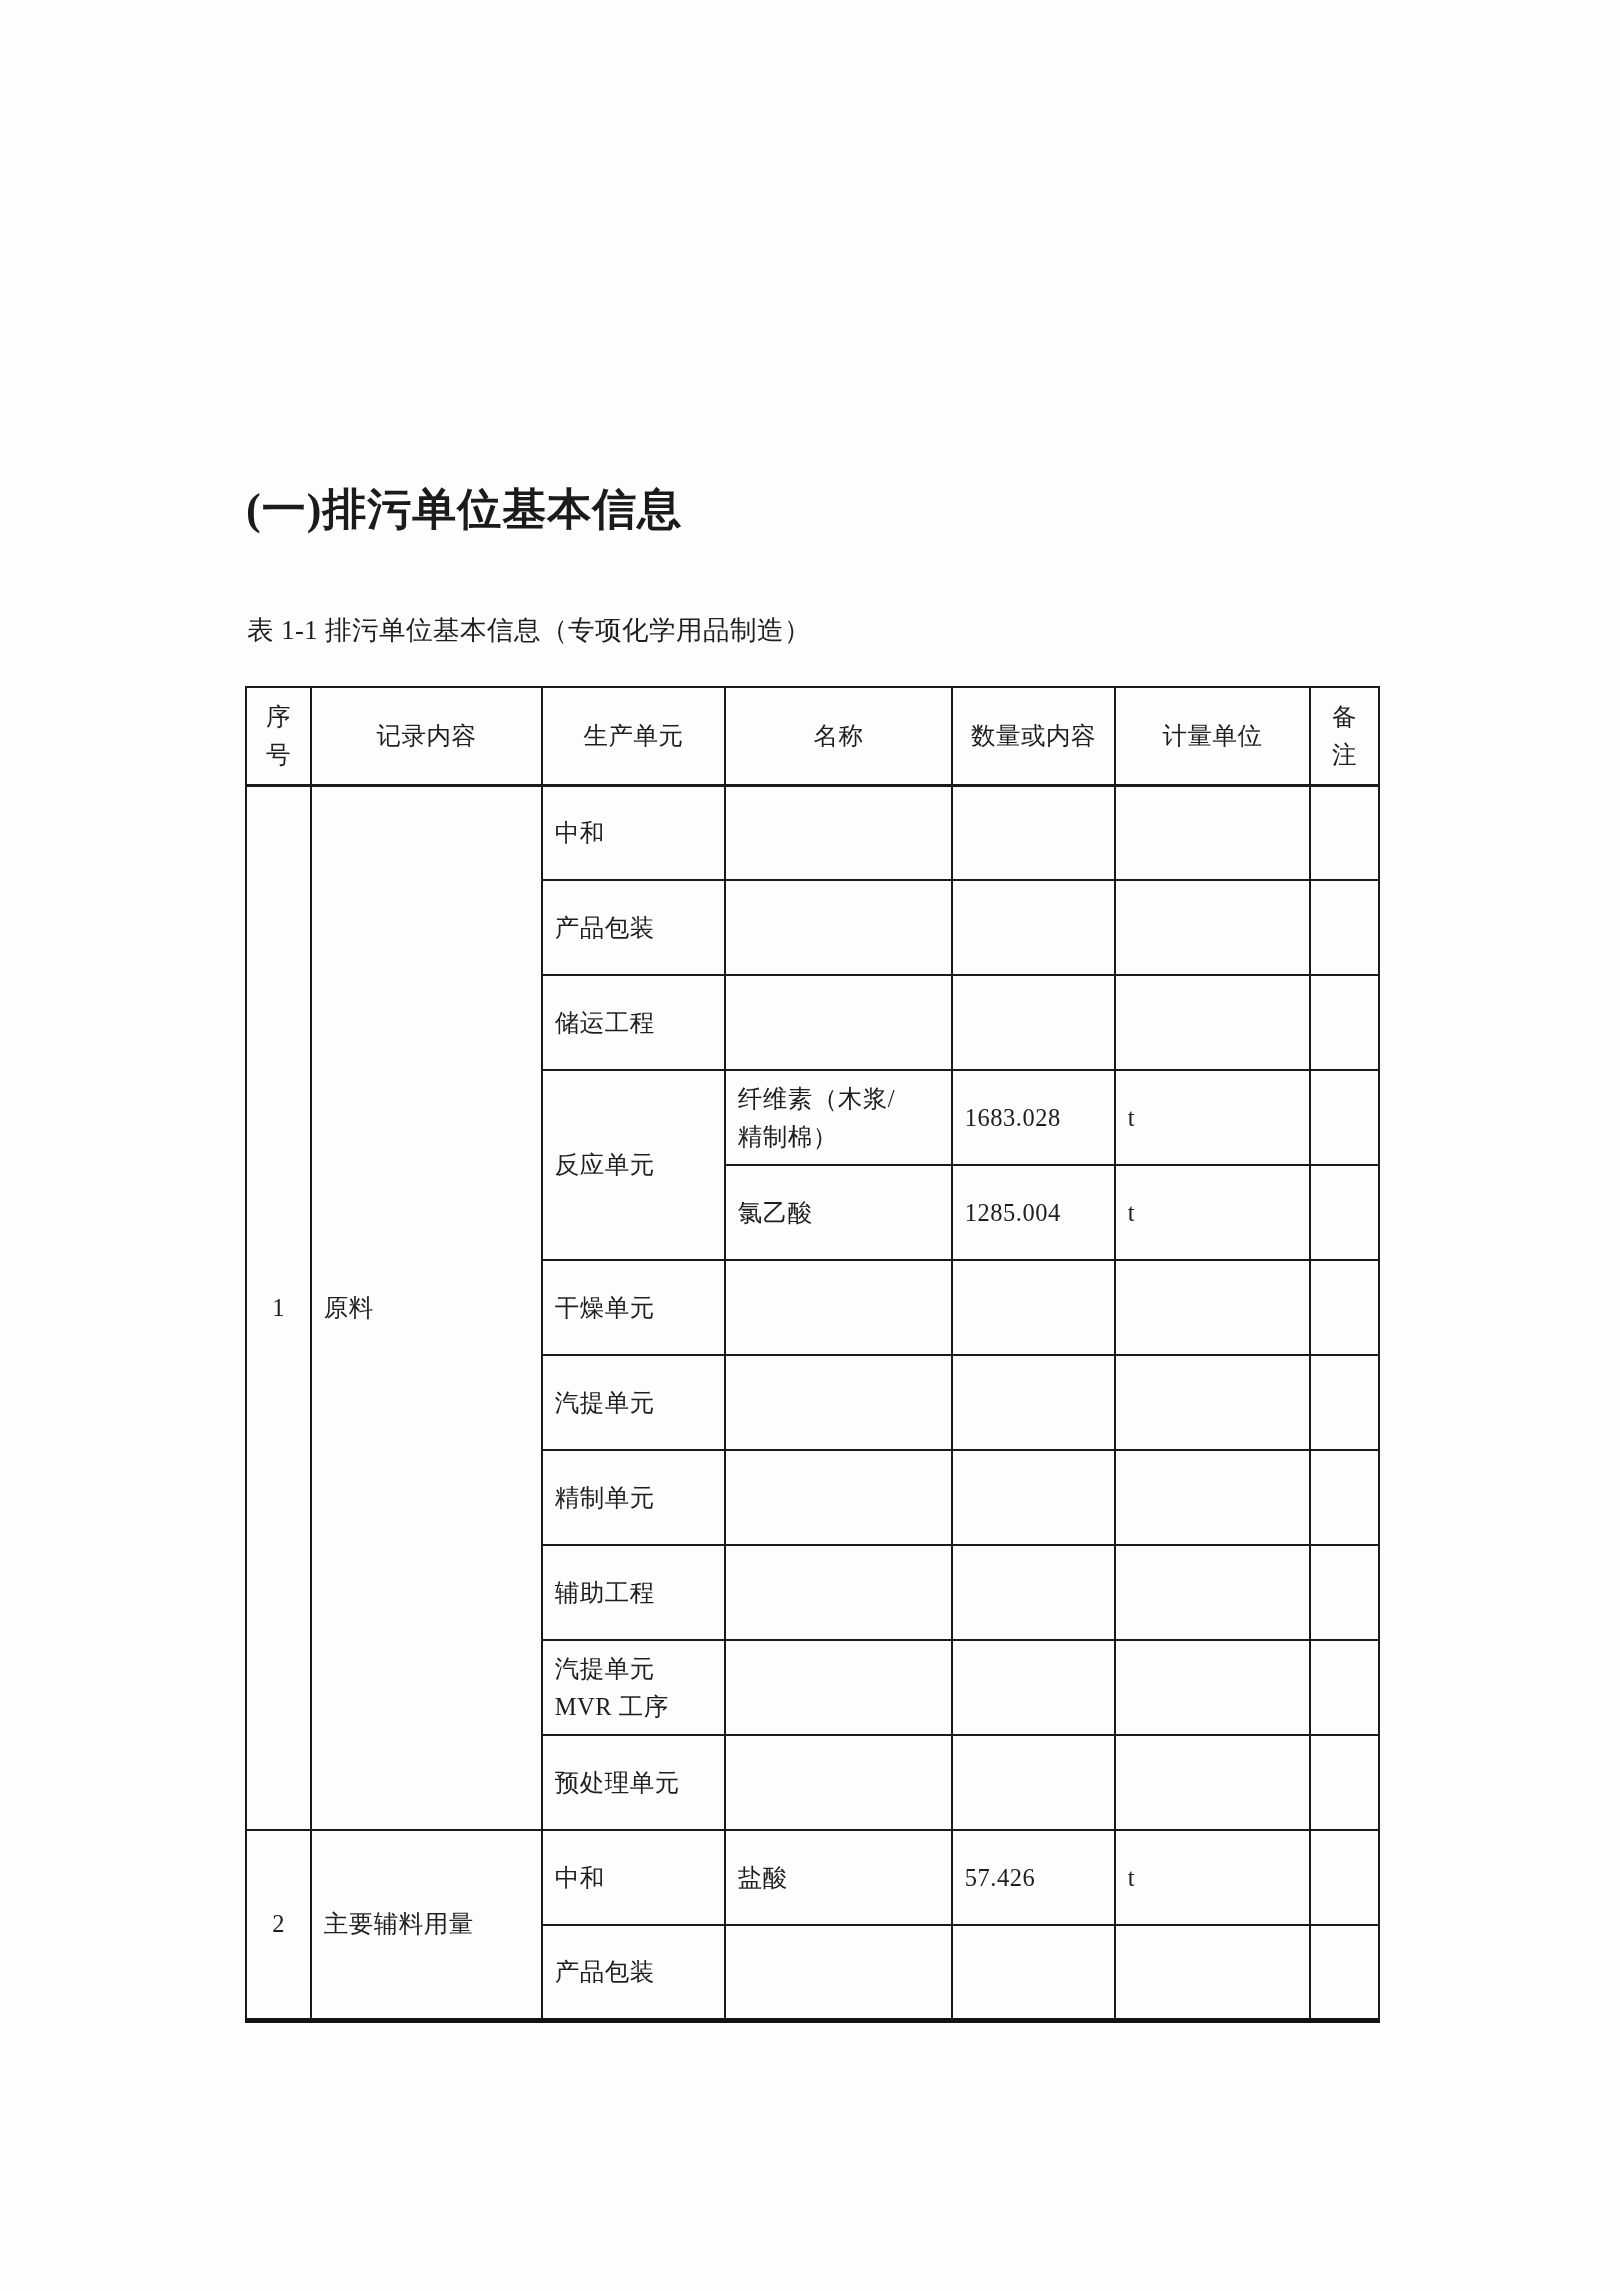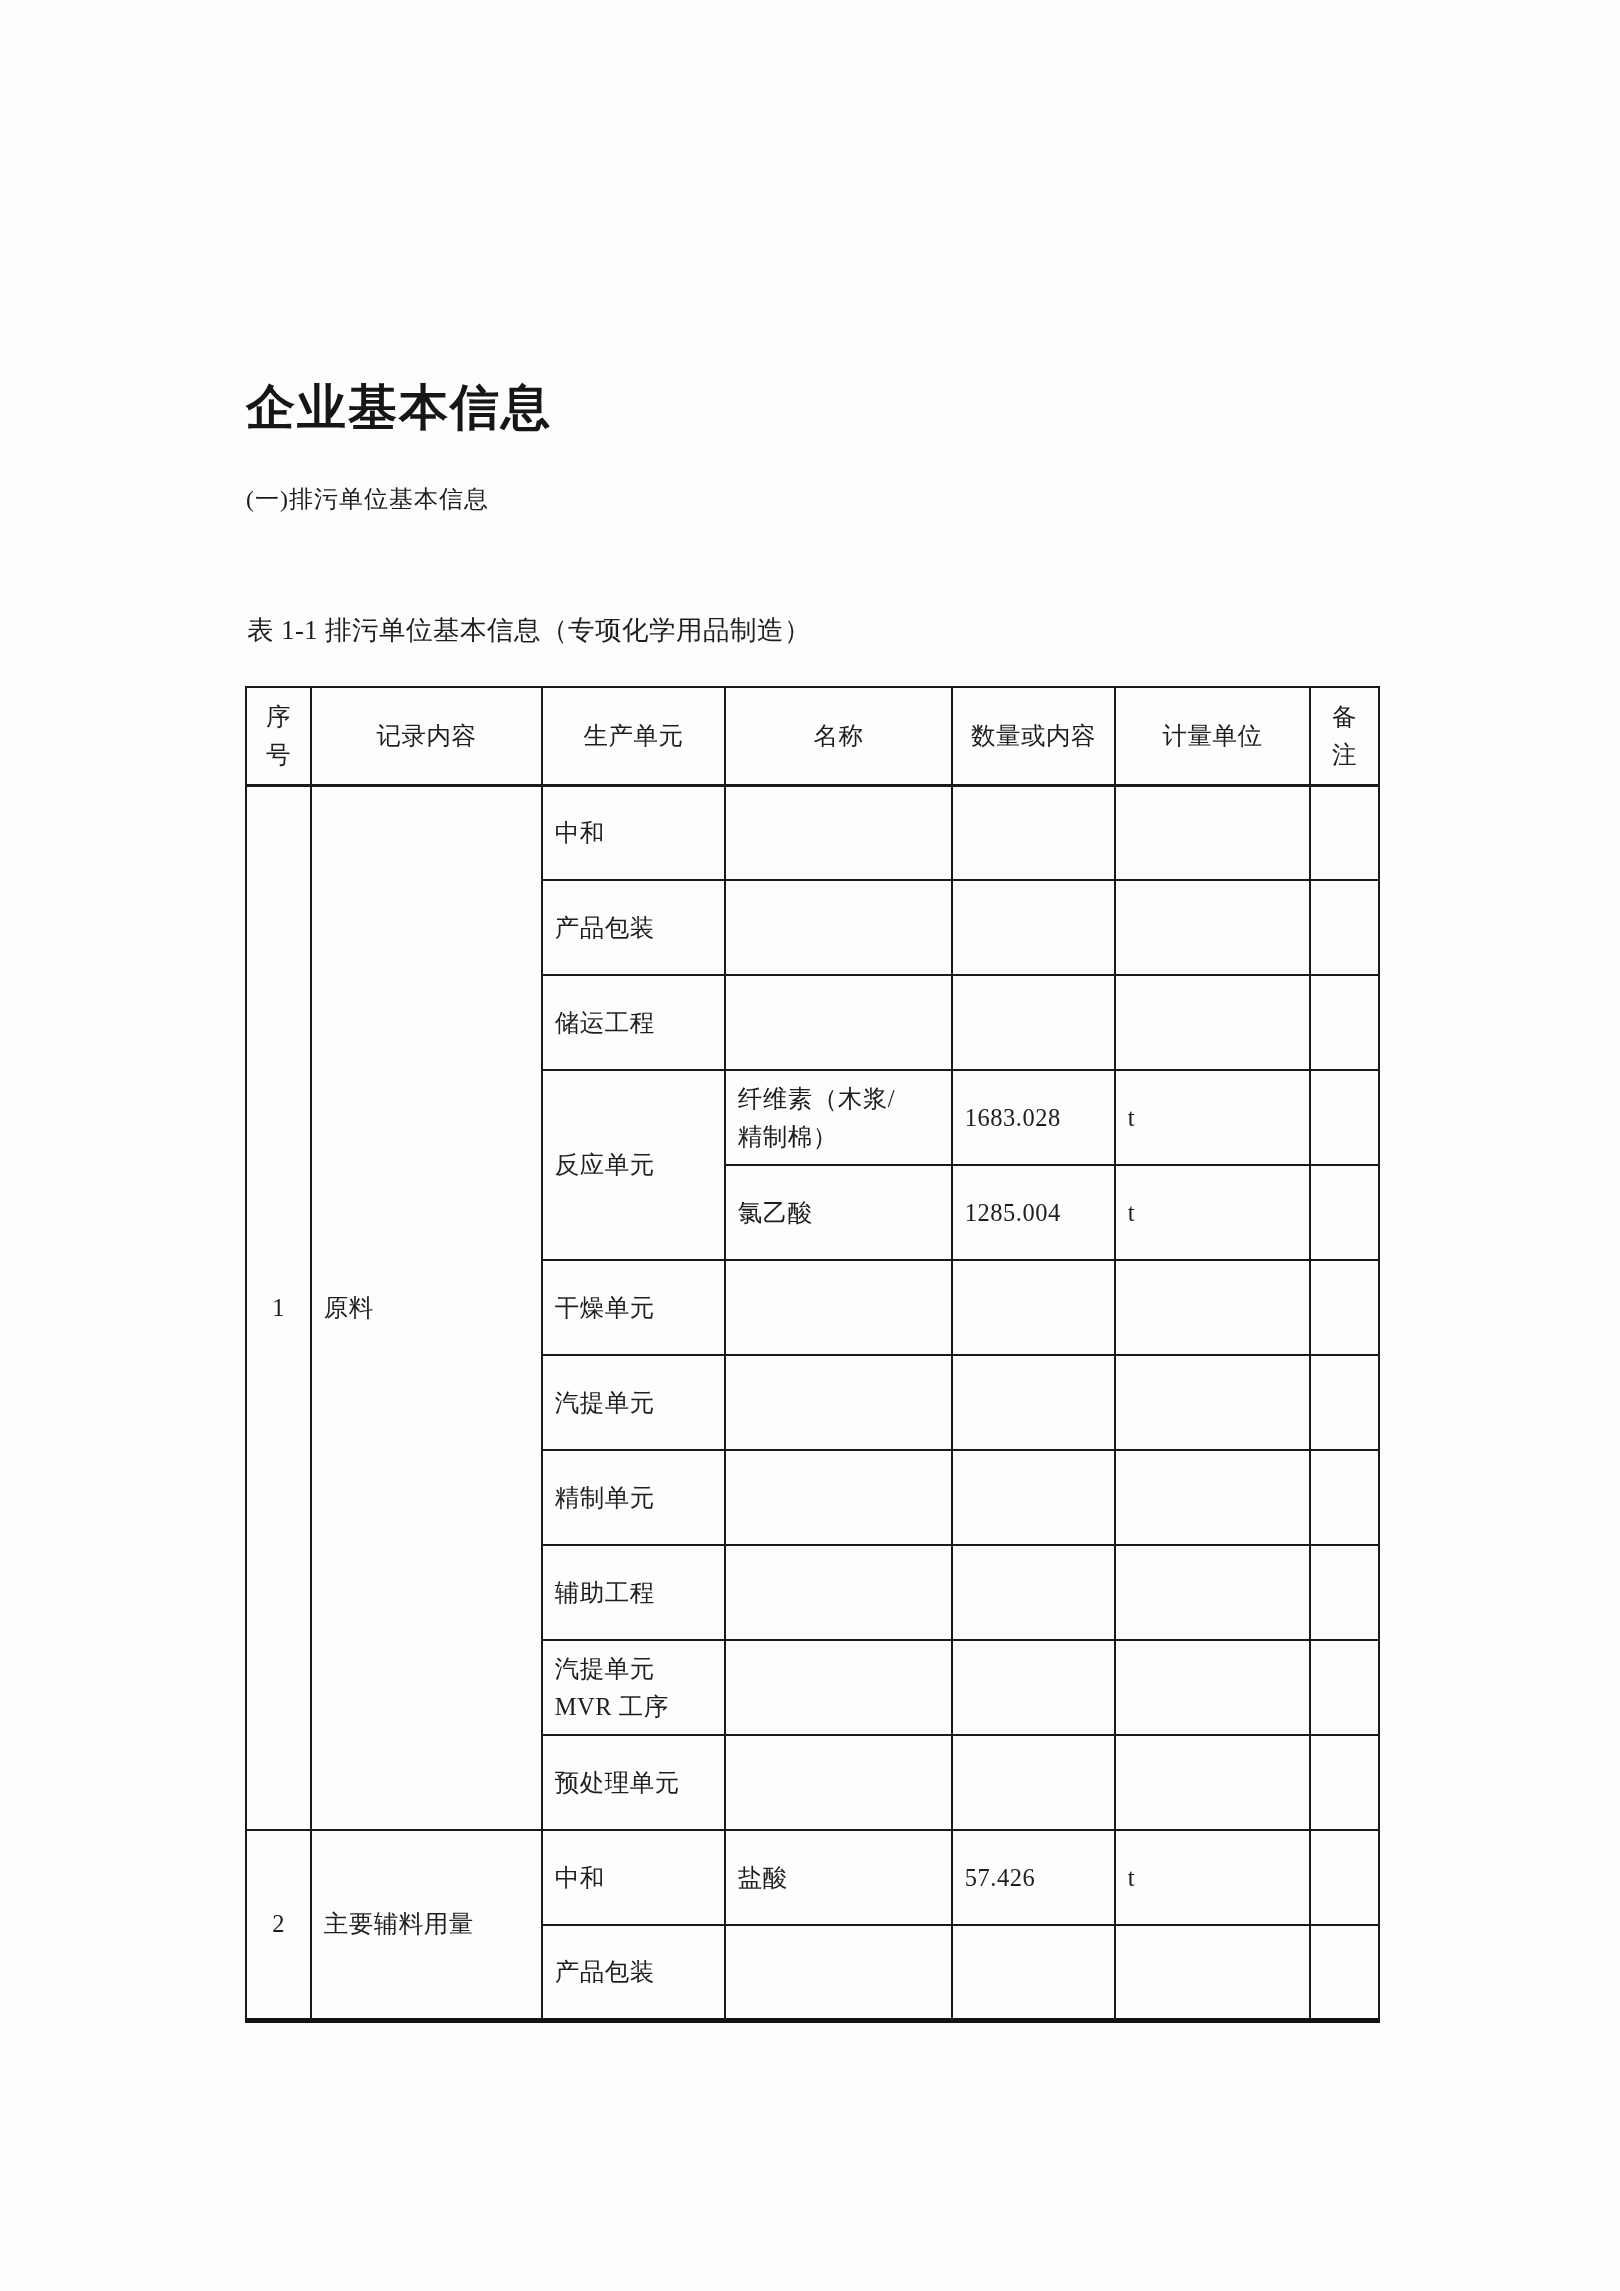--- a/index.html
+++ b/index.html
@@ -22,22 +22,22 @@
     letter-spacing: 2px;
     line-height: 1.05;
     color: #161616;
     white-space: pre;
   }
   .doc-section {
     position: absolute;
     left: 246px;
     top: 486px;
     margin: 0;
-    font-size: 24px;
-    font-weight: normal;
+    font-size: 44px;
+    font-weight: bold;
     letter-spacing: 1px;
     line-height: 1.1;
     color: #1b1b1b;
     white-space: pre;
   }
   .table-caption {
     position: absolute;
     left: 247px;
     top: 612px;
     font-size: 26.5px;
@@ -75,21 +75,20 @@
   .info-table tbody tr { height: 95px; }
   .info-table thead th { text-align: center; border-bottom-width: 3.9px; }
   .info-table td { text-align: left; }
   .info-table td.center { text-align: center; padding: 3.9px 2px; }
 </style>
 </head>
 <body>
 
 <div class="page">
 
-  <h1 class="doc-title">企业基本信息</h1>
   <h2 class="doc-section">(一)排污单位基本信息</h2>
   <div class="table-caption">表 1-1 排污单位基本信息（专项化学用品制造）</div>
 
   <table class="info-table">
     <colgroup>
       <col style="width:65px">
       <col style="width:231px">
       <col style="width:183px">
       <col style="width:227px">
       <col style="width:163px">

